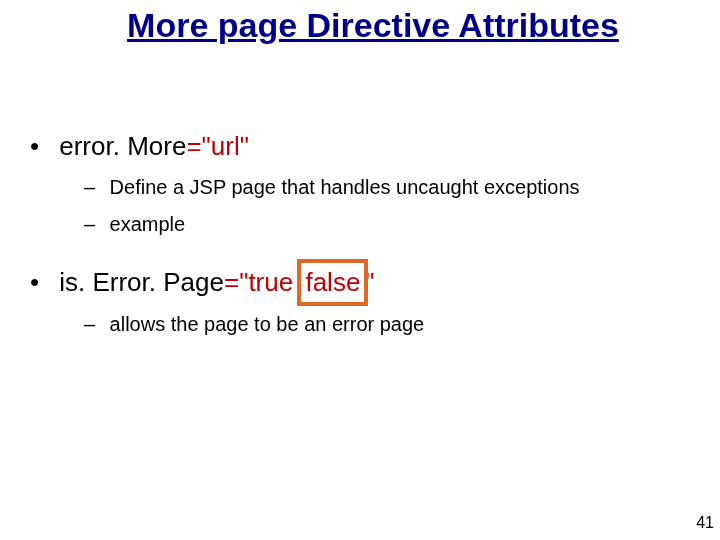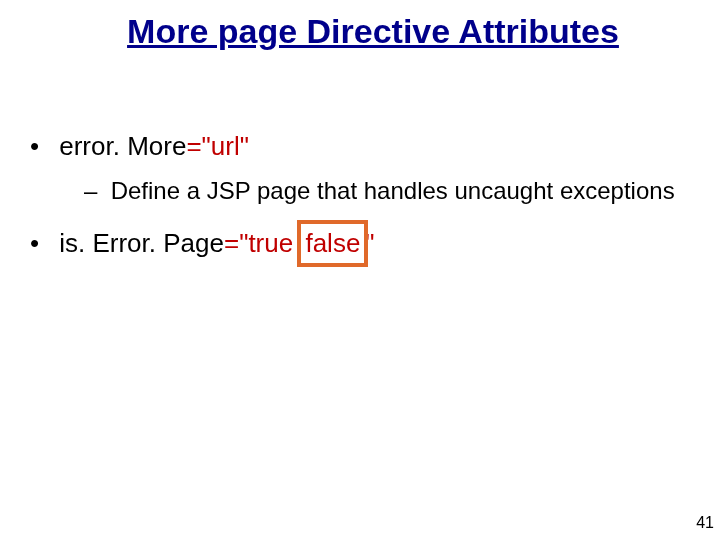--- a/index.html
+++ b/index.html
@@ -13,21 +13,21 @@
     overflow: hidden;
   }
   .slide {
     position: relative;
     width: 720px;
     height: 540px;
     box-sizing: border-box;
   }
   .title {
     position: absolute;
-    top: 12px;
+    top: 6px;
     left: 0;
     right: 0;
     text-align: center;
     font-size: 34px;
     font-weight: bold;
     color: #00008b;
     text-decoration: underline;
     padding-left: 26px;
   }
   .body {
@@ -40,33 +40,34 @@
   }
   .lvl1 {
     margin: 6px 0 6px 0;
   }
   .lvl1 .bullet {
     display: inline-block;
     width: 22px;
   }
   .lvl2 {
     margin: 6px 0 6px 54px;
-    font-size: 24px;
+    font-size: 20px;
   }
   .lvl2 .dash {
     display: inline-block;
     width: 20px;
   }
   .red {
     color: #c00000;
   }
   .boxed {
     position: relative;
     display: inline-block;
     padding: 0 5px;
+    margin-top: 8px;
   }
   .boxed::before {
     content: "";
     position: absolute;
     left: -3px;
     right: -3px;
     top: -3px;
     bottom: -3px;
     border: 4px solid #e0692a;
     pointer-events: none;
@@ -94,24 +95,32 @@
       <span class="bullet">•</span>
       <span>error. More</span><span class="red"><span>=</span><span>"url"</span></span>
     </div>
 
     <div class="lvl2">
       <span class="dash">–</span>
       <span>Define a JSP page that handles uncaught exceptions</span>
     </div>
 
 
+    <div class="lvl2">
+      <span class="dash">–</span>
+      <span>example</span>
+    </div>
 
     <div class="lvl1" style="margin-top:14px;">
       <span class="bullet">•</span>
       <span>is. Error. Page</span><span class="red"><span>=</span><span>"true </span><span class="boxed">false</span><span>"</span></span>
     </div>
 
+    <div class="lvl2">
+      <span class="dash">–</span>
+      <span>allows the page to be an error page</span>
+    </div>
 
   </div>
 
   <div class="pagenum">41</div>
 
 </div>
 
 </body></html>

